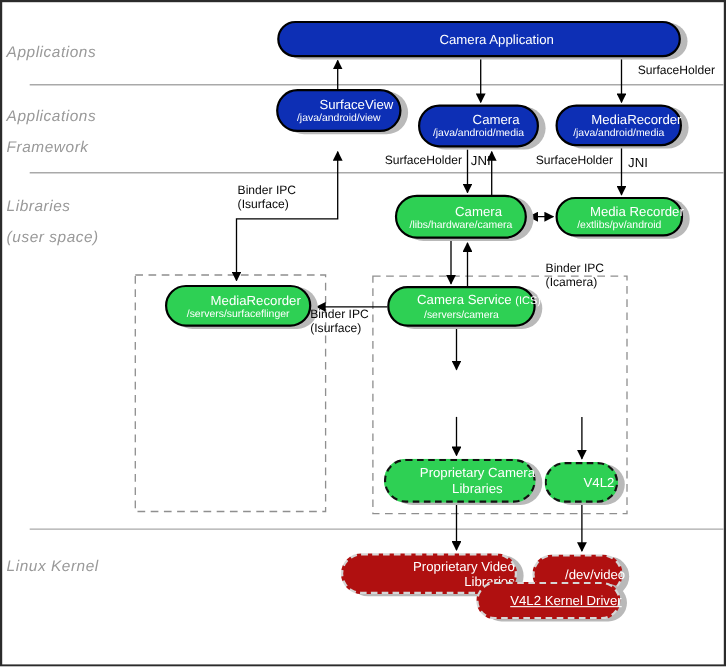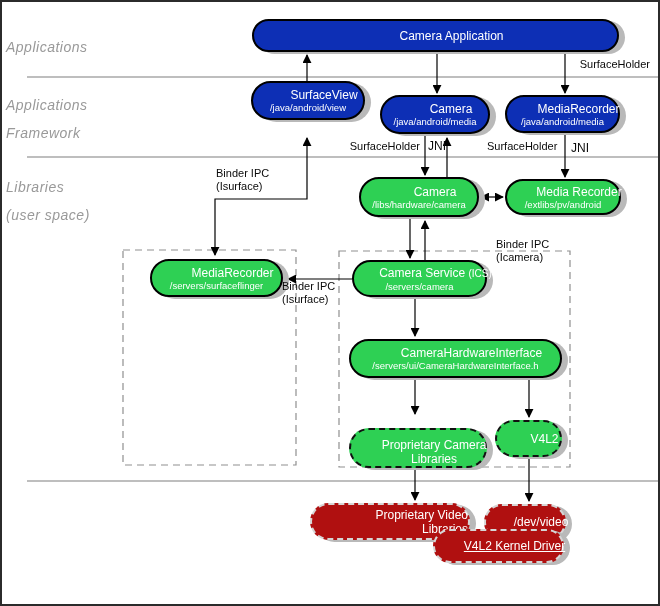--- a/index.html
+++ b/index.html
@@ -42,20 +42,23 @@
   <div class="layer" style="left:4px;top:31px;width:175px;">
     <div>Applications</div>
   </div>
   <div class="layer" style="left:4px;top:89px;width:185px;">
     <div>Applications</div>
     <div>Framework</div>
   </div>
   <div class="layer" style="left:4px;top:171px;width:185px;">
     <div>Libraries</div>
     <div>(user space)</div>
+  </div>
+  <div class="layer" style="left:4px;top:498px;width:175px;">
+    <div>Linux Kernel</div>
   </div>
 
   <svg id="wires" width="660" height="606">
     <defs>
       <marker id="ah" viewBox="0 0 10 10" refX="9" refY="5" markerWidth="7.5" markerHeight="7.5" orient="auto-start-reverse">
         <path d="M0,0 L10,5 L0,10 z" fill="#000"></path>
       </marker>
     </defs>
 
     <line x1="25" y1="75" x2="656" y2="75" stroke="#a9a9a9" stroke-width="1.3"></line>
@@ -111,26 +114,22 @@
 
   <div class="node green" style="left:148px;top:257px;width:133px;height:38px;border-radius:19px;">
     <div class="nt">MediaRecorder</div>
     <div class="np">/servers/surfaceflinger</div>
   </div>
   <div class="node green" style="left:350px;top:258px;width:135px;height:37px;border-radius:19px;">
     <div class="nt"><span>Camera Service</span> <span class="sfx">(ICS)</span></div>
     <div class="np">/servers/camera</div>
   </div>
 
-  <div class="node green" style="left:347px;top:337px;width:213px;height:39px;border-radius:20px;">
-    <div class="nt">CameraHardwareInterface</div>
-    <div class="np">/servers/ui/CameraHardwareInterface.h</div>
-  </div>
 
-  <div class="node greendash" style="left:347px;top:426px;width:138px;height:40px;border-radius:20px;justify-content:flex-end;">
+  <div class="node greendash" style="left:347px;top:415px;width:138px;height:40px;border-radius:20px;">
     <div class="nt">Proprietary Camera</div>
     <div class="nt">Libraries</div>
   </div>
   <div class="node greendash" style="left:493px;top:418px;width:67px;height:37px;border-radius:19px;">
     <div class="nt">V4L2</div>
   </div>
 
   <div class="node red" style="left:308px;top:501px;width:160px;height:37px;border-radius:19px;align-items:flex-end;">
     <div class="nt">Proprietary Video</div>
     <div class="nt">Libraries</div>

